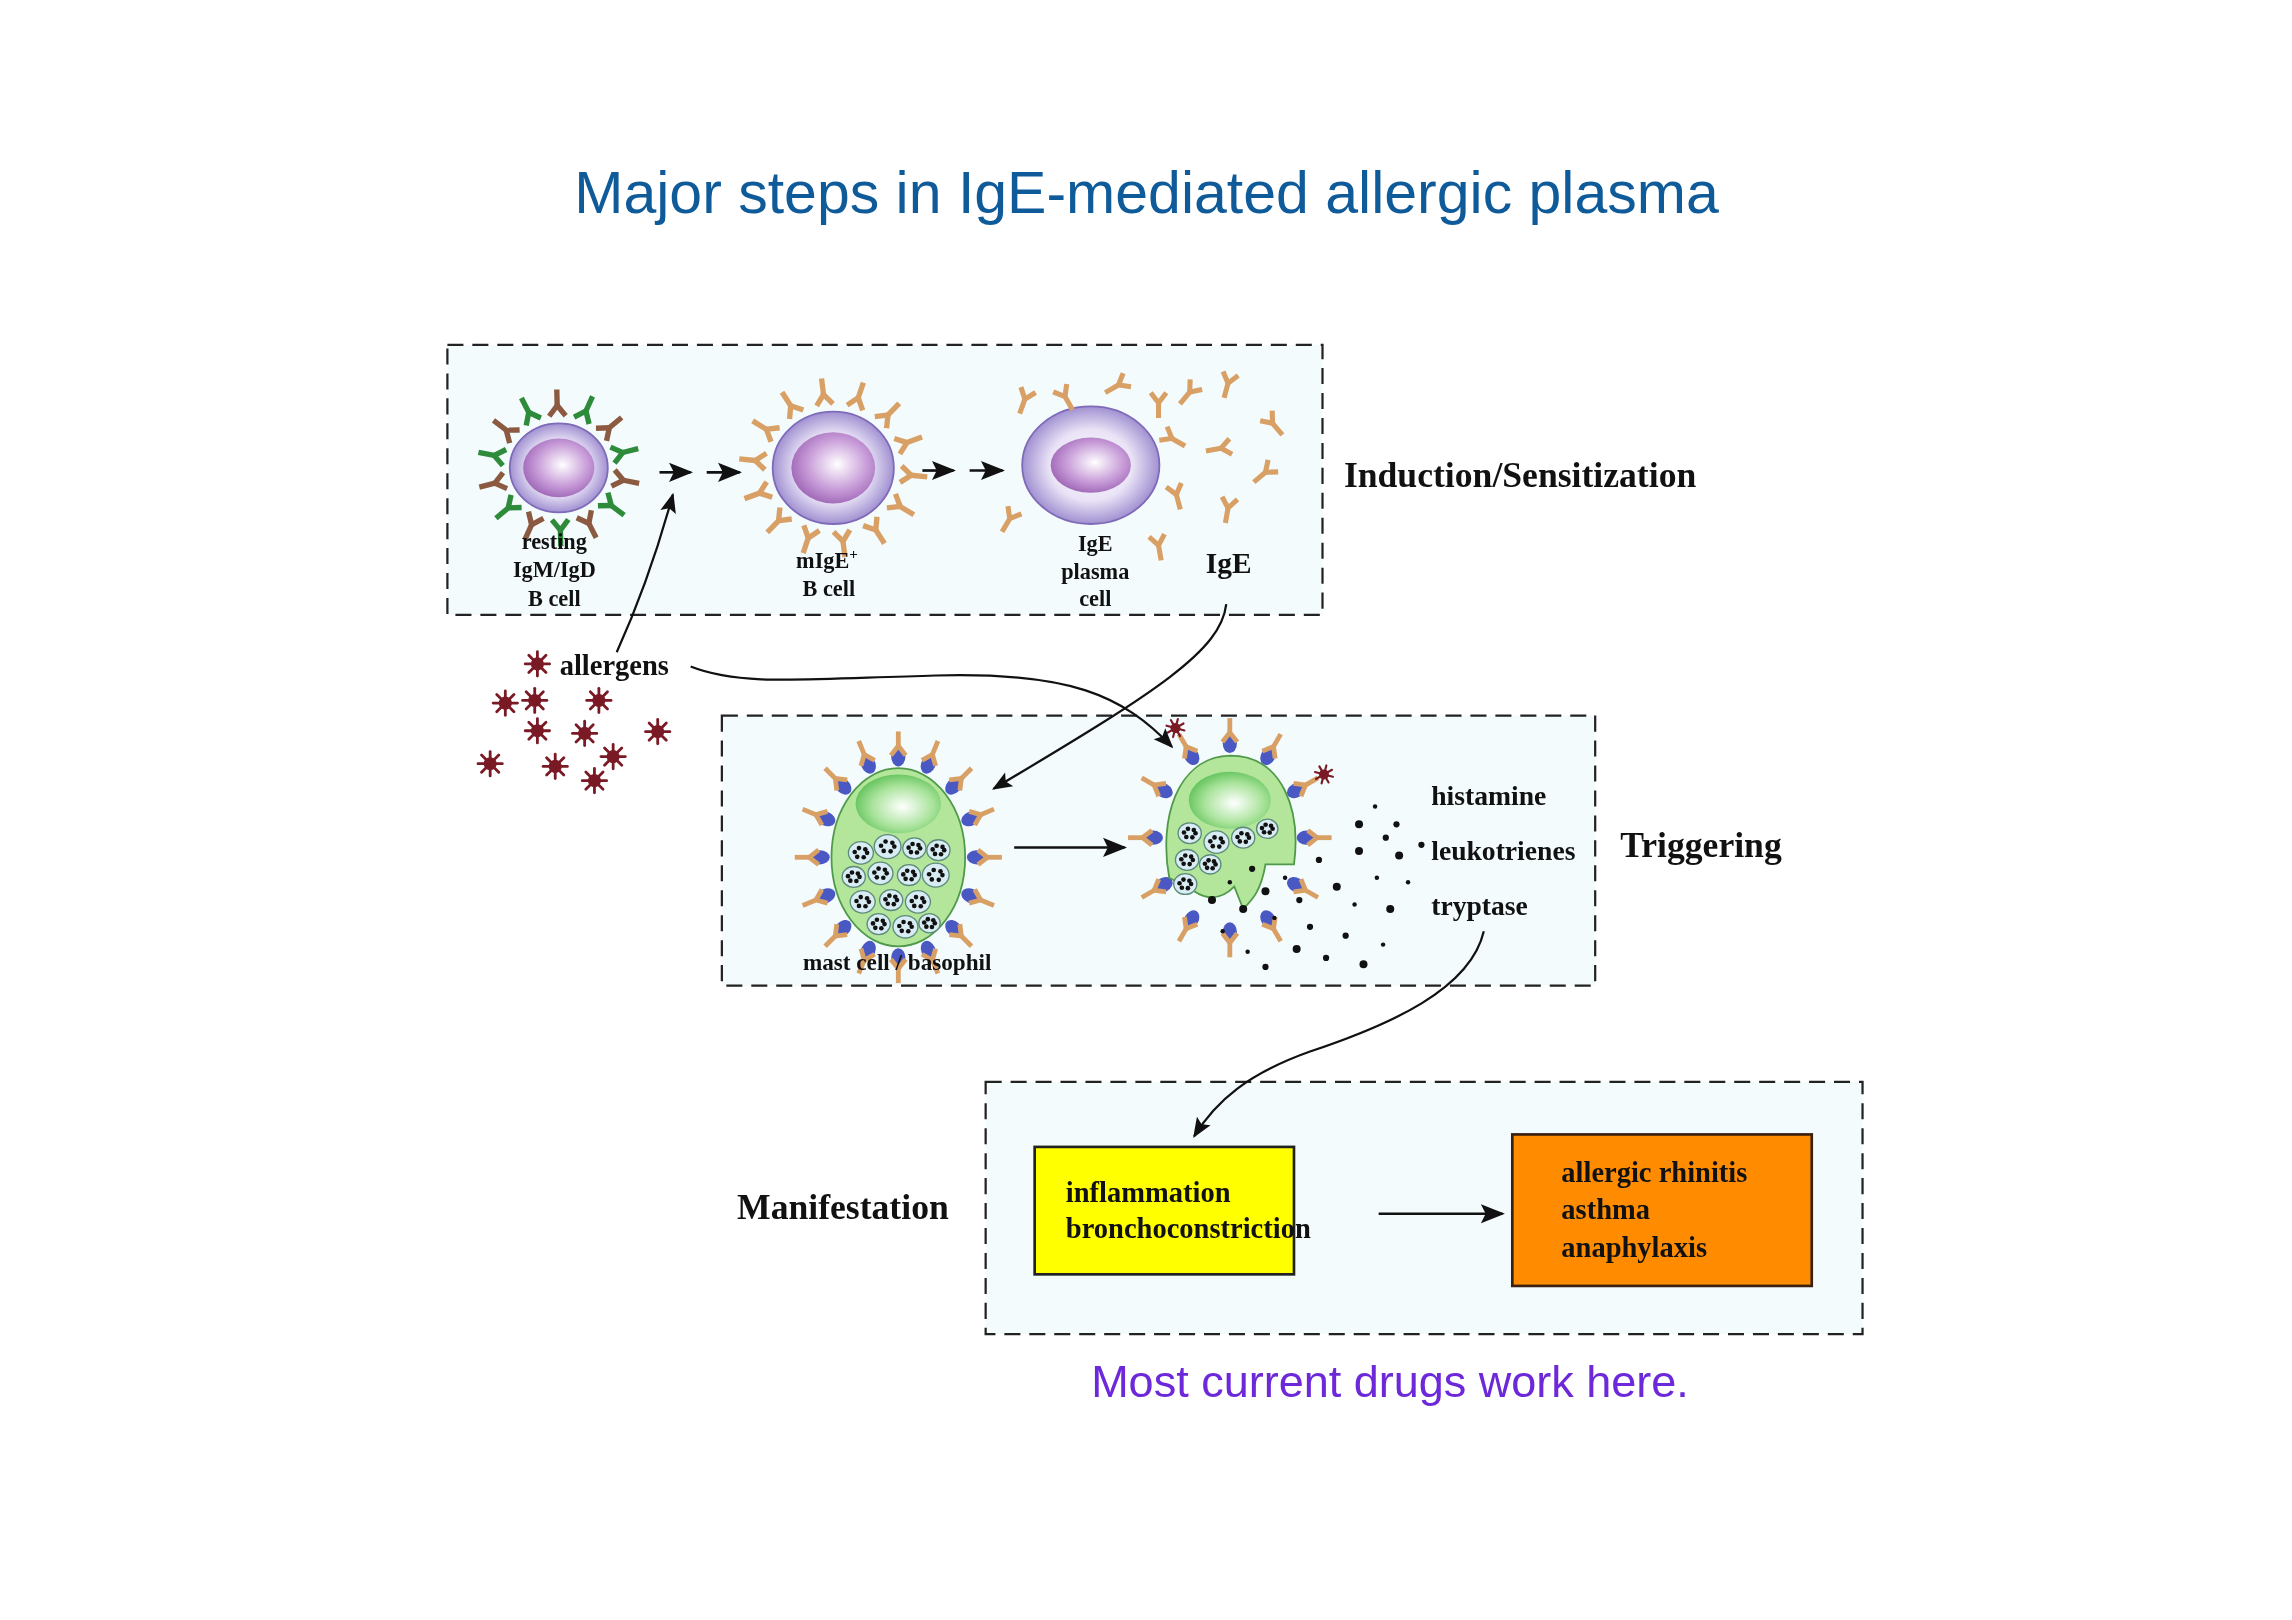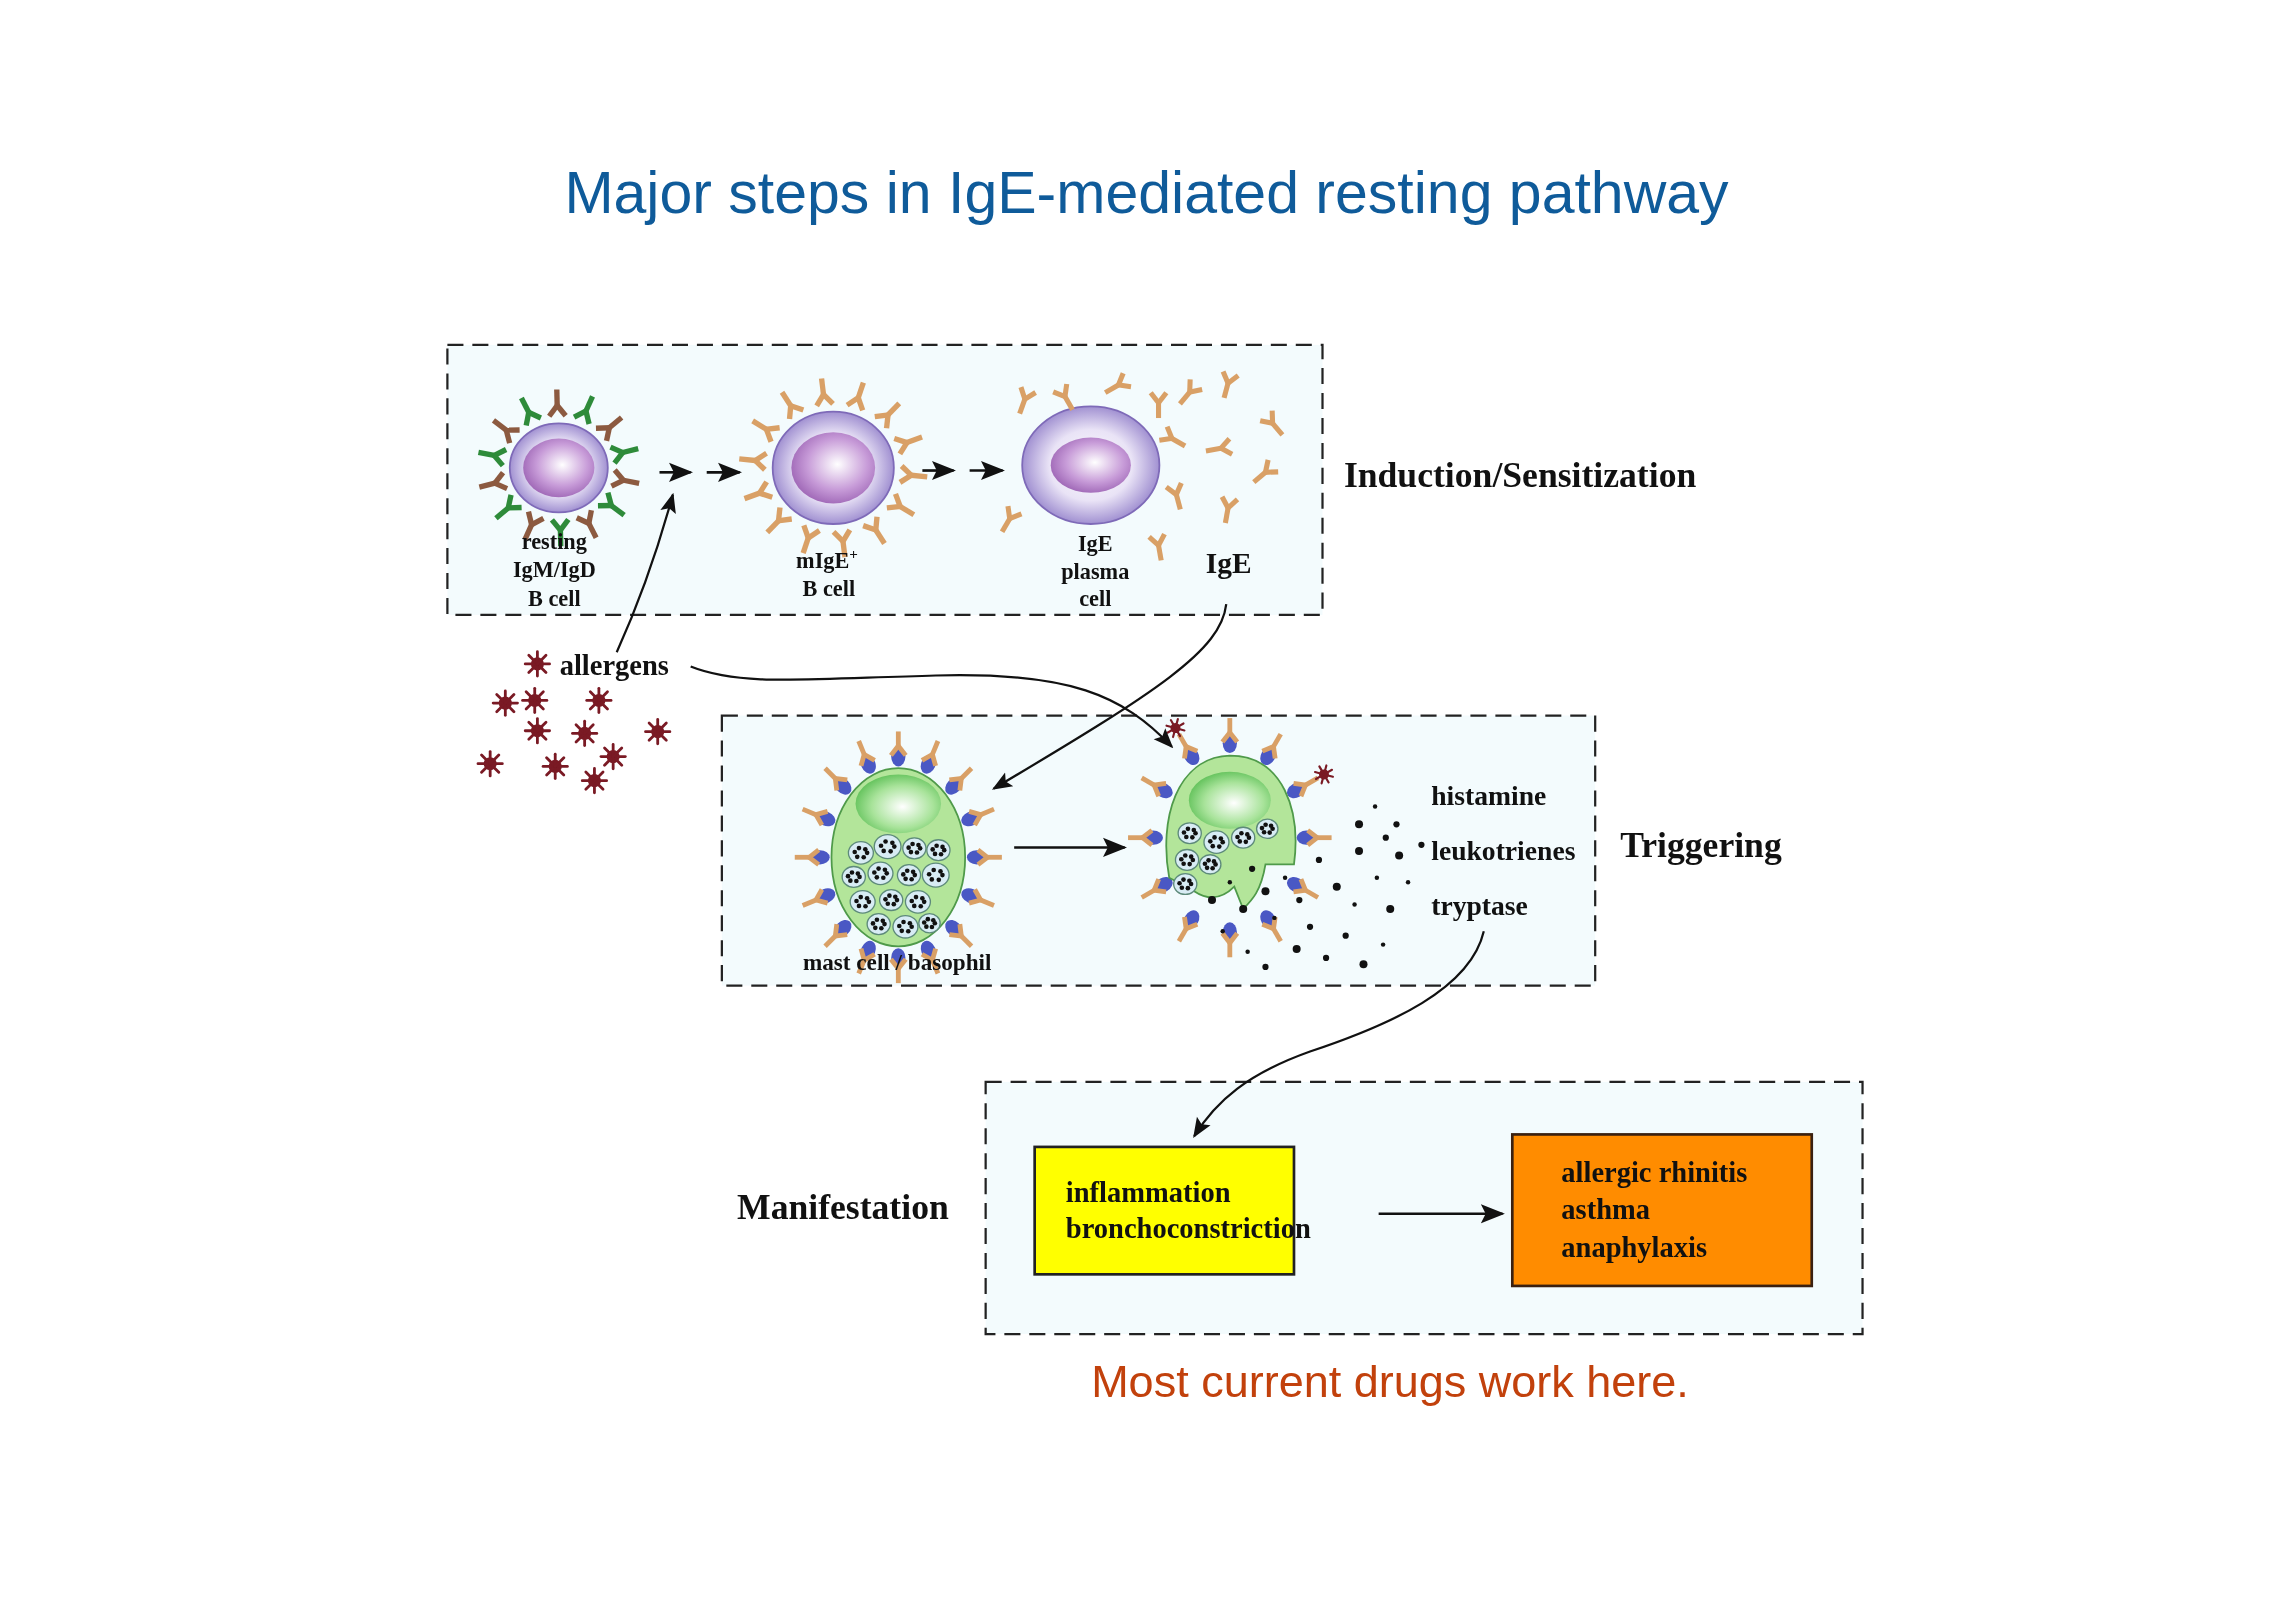--- a/index.html
+++ b/index.html
@@ -3,33 +3,33 @@
 <meta charset="utf-8">
 <style>
   html, body { margin: 0; padding: 0; background: #ffffff; }
   body { width: 2293px; height: 1621px; position: relative; overflow: hidden; }
   .title {
     position: absolute; left: 0; width: 2293px; top: 159px; text-align: center;
     font-family: "Liberation Sans", sans-serif; font-size: 59px; color: #0f5b9a; letter-spacing: 0px;
   }
   .footnote {
     position: absolute; left: 998px; width: 784px; top: 1356px; text-align: center;
-    font-family: "Liberation Sans", sans-serif; font-size: 45px; color: #c2410c;
+    font-family: "Liberation Sans", sans-serif; font-size: 45px; color: #6d28d9;
   }
   svg#diagram { position: absolute; left: 0; top: 0; }
   .serif { font-family: "Liberation Serif", serif; font-weight: bold; fill: #111; }
   .stage-label { font-size: 40px; }
   .cell-label { font-size: 25px; text-anchor: middle; }
   .med-label { font-size: 31px; }
   .box-text { font-size: 32px; }
 </style>
 </head>
 <body>
 
-<div class="title">Major steps in IgE-mediated resting pathway</div>
+<div class="title">Major steps in IgE-mediated allergic plasma</div>
 
 <svg id="diagram" width="2293" height="1621" viewBox="0 0 2573 1819" xmlns="http://www.w3.org/2000/svg">
   <defs>
     <marker id="arrowhead" viewBox="0 0 10 10" refX="9" refY="5" markerWidth="9" markerHeight="9" orient="auto-start-reverse">
       <path d="M0,1 L10,5 L0,9 L2,5 z" fill="#111"></path>
     </marker>
     <radialGradient id="bcellGrad" cx="50%" cy="50%" r="55%">
       <stop offset="0%" stop-color="#ffffff"></stop>
       <stop offset="55%" stop-color="#e9e3f6"></stop>
       <stop offset="100%" stop-color="#8f7cc8"></stop>

